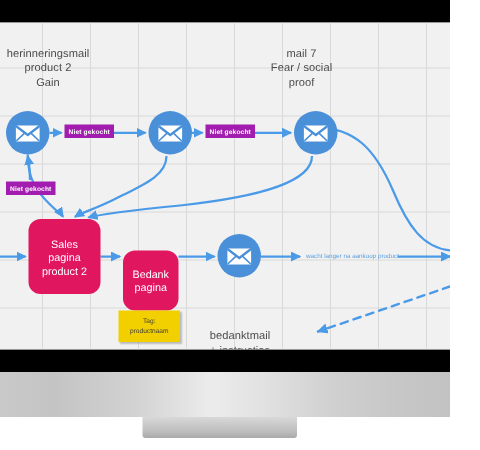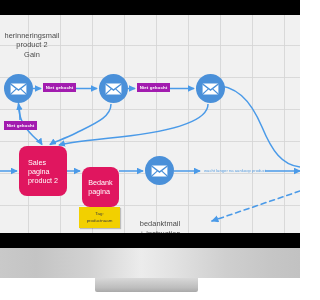--- a/index.html
+++ b/index.html
@@ -126,20 +126,21 @@
   .page-box {
     position: absolute;
     background: #e0165f;
     border-radius: 8px;
     color: #ffffff;
     font-size: 7.2px;
     line-height: 9px;
     display: flex;
     align-items: center;
     justify-content: center;
+    text-align: center;
     white-space: pre-line;
     box-sizing: border-box;
   }
 
   #box-sales  { left: 19px; top: 131px; width: 48px; height: 50px; }
   #box-bedank { left: 82px; top: 152px; width: 37px; height: 40px; }
 
   
   .cond-label {
     position: absolute;
@@ -285,20 +286,23 @@
             <path d="M0.8,11 L6.4,5.8 M16.2,11 L10.6,5.8" stroke="#4a90d9" stroke-width="1.1" fill="none"></path>
           </svg>
         </span>
       </div>
 
       <div class="node-caption" id="cap-mail5">herinneringsmail
 product 2
 Gain</div>
 
 
+      <div class="node-caption" id="cap-mail7">mail 7
+Fear / social
+proof</div>
 
       <div class="node-caption" id="cap-bedanktmail">bedanktmail
 + instructies</div>
 
       <div class="page-box" id="box-sales">Sales
 pagina
 product 2</div>
 
       <div class="page-box" id="box-bedank">Bedank
 pagina</div>

